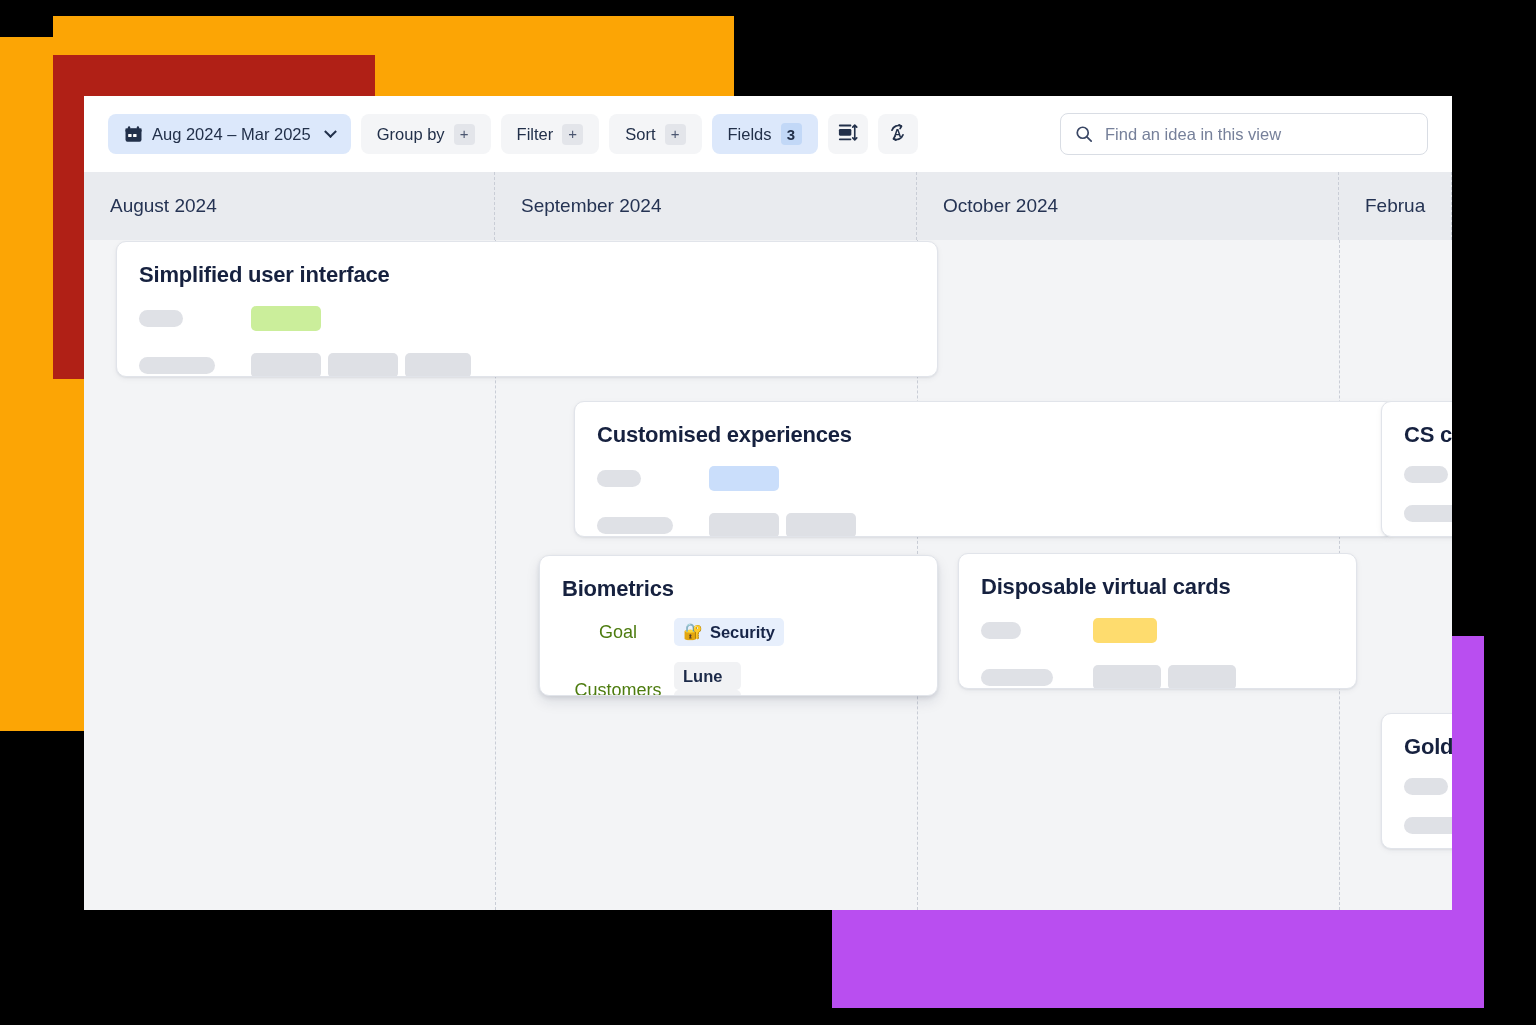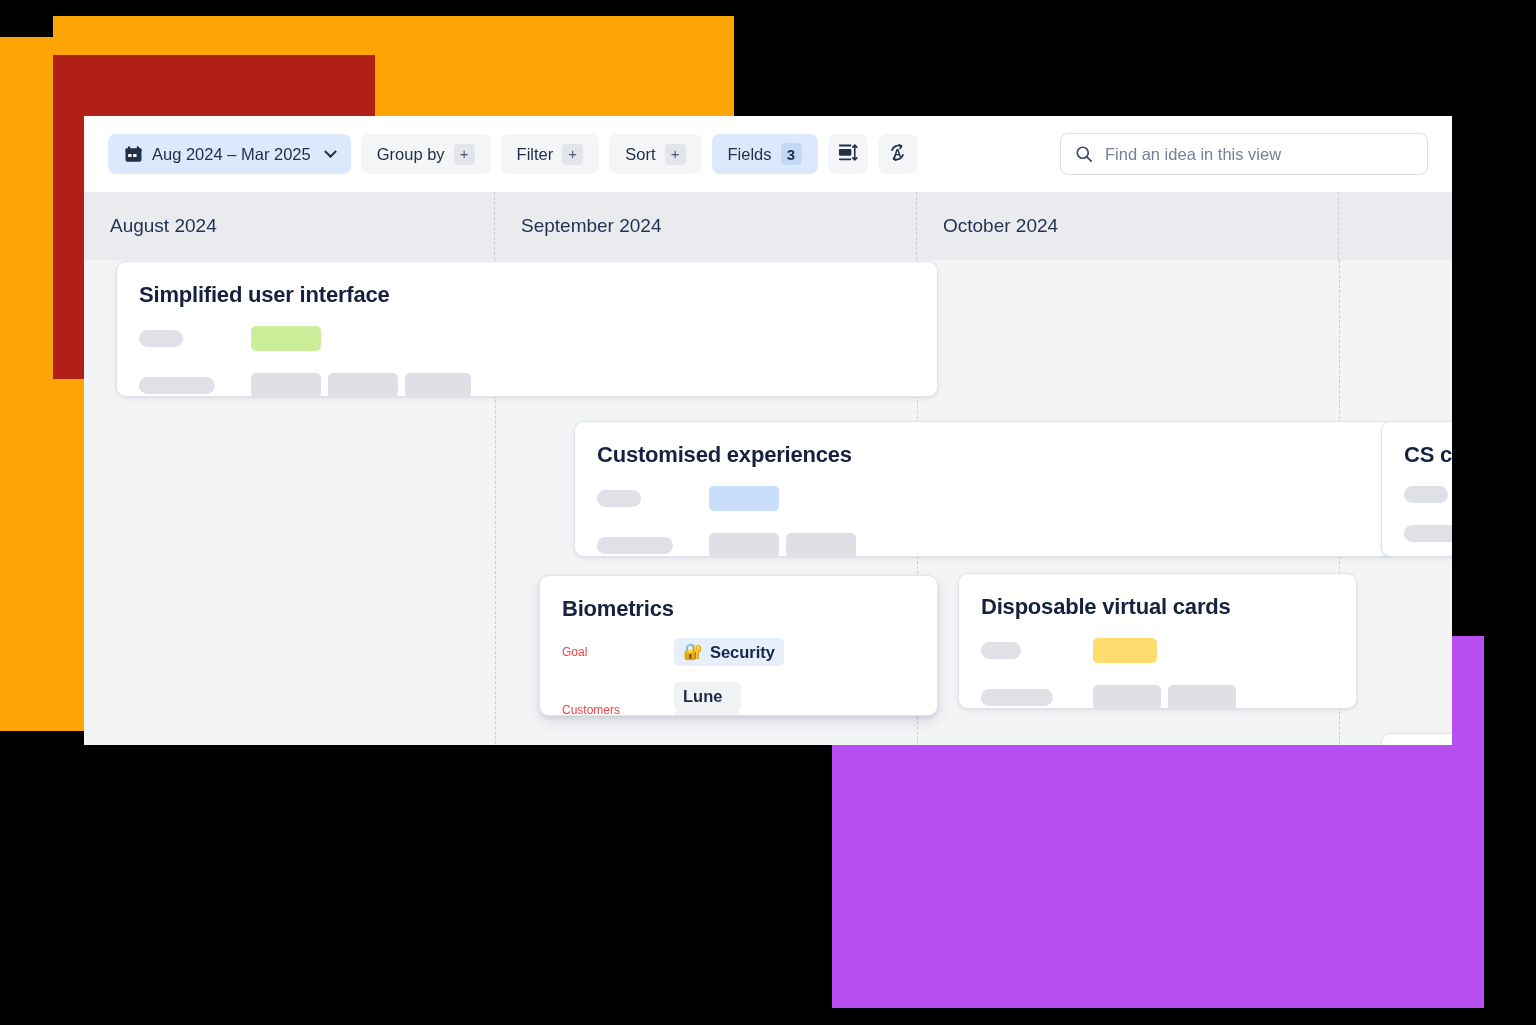--- a/index.html
+++ b/index.html
@@ -39,22 +39,22 @@
   }
   .deco-purple {
     left: 832px; top: 636px;
     width: 652px; height: 372px;
     background: #B94EF0;
   }
 
   
   .app-window {
     position: absolute;
-    left: 84px; top: 116px;
-    width: 1368px; height: 629px;
+    left: 84px; top: 96px;
+    width: 1368px; height: 814px;
     background: #ffffff;
     overflow: hidden;
   }
 
   
   .toolbar {
     height: 76px;
     display: flex;
     align-items: center;
     padding: 0 24px;
@@ -237,22 +237,23 @@
 
   
   .field-row {
     display: flex;
     align-items: center;
     margin-top: 16px;
   }
   .field-label {
     width: 112px;
     flex: 0 0 112px;
-    font-size: 12px;
-    color: #ef4444;
+    font-size: 18px;
+    color: #4d7c0f;
+    text-align: center;
   }
   .tag {
     display: inline-flex;
     align-items: center;
     gap: 7px;
     height: 28px;
     padding: 0 9px;
     border-radius: 5px;
     background: #E7EFFC;
     color: #172548;
@@ -355,20 +356,23 @@
       <div class="col-header-row" id="col-header-row">
           <div class="col-header" style="width: 411px;">
             <span>August 2024</span>
           </div>
           <div class="col-header" style="width: 422px;">
             <span>September 2024</span>
           </div>
           <div class="col-header" style="width: 422px;">
             <span>October 2024</span>
           </div>
+          <div class="col-header" style="width: 113px;">
+            <span>Februa</span>
+          </div>
         </div>
       <div class="lanes" id="lanes">
           <div class="vline" style="left: 411px;"></div>
           <div class="vline" style="left: 833px;"></div>
           <div class="vline" style="left: 1255px;"></div>
           <div class="card" style="left: 32px; top: 1px; width: 822px; height: 136px;">
             <div class="card-title">Simplified user interface</div>
             <div class="skel-row">
               <div class="skel-label" style="width: 44px; margin-right: 68px;"></div>
               <div class="skel-chips">

